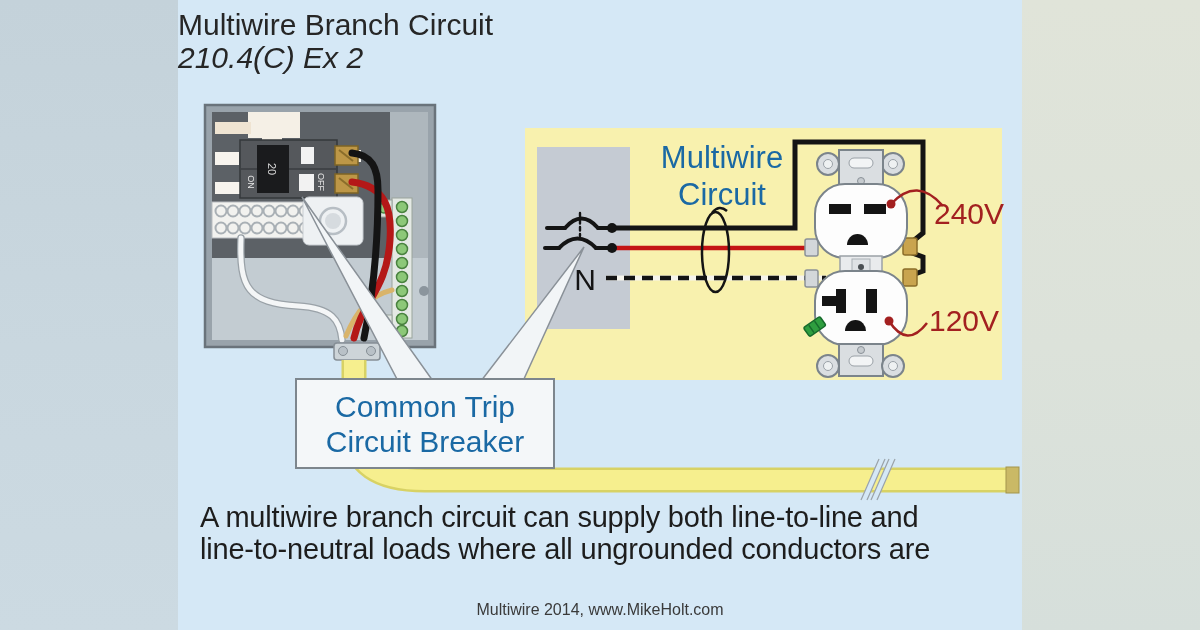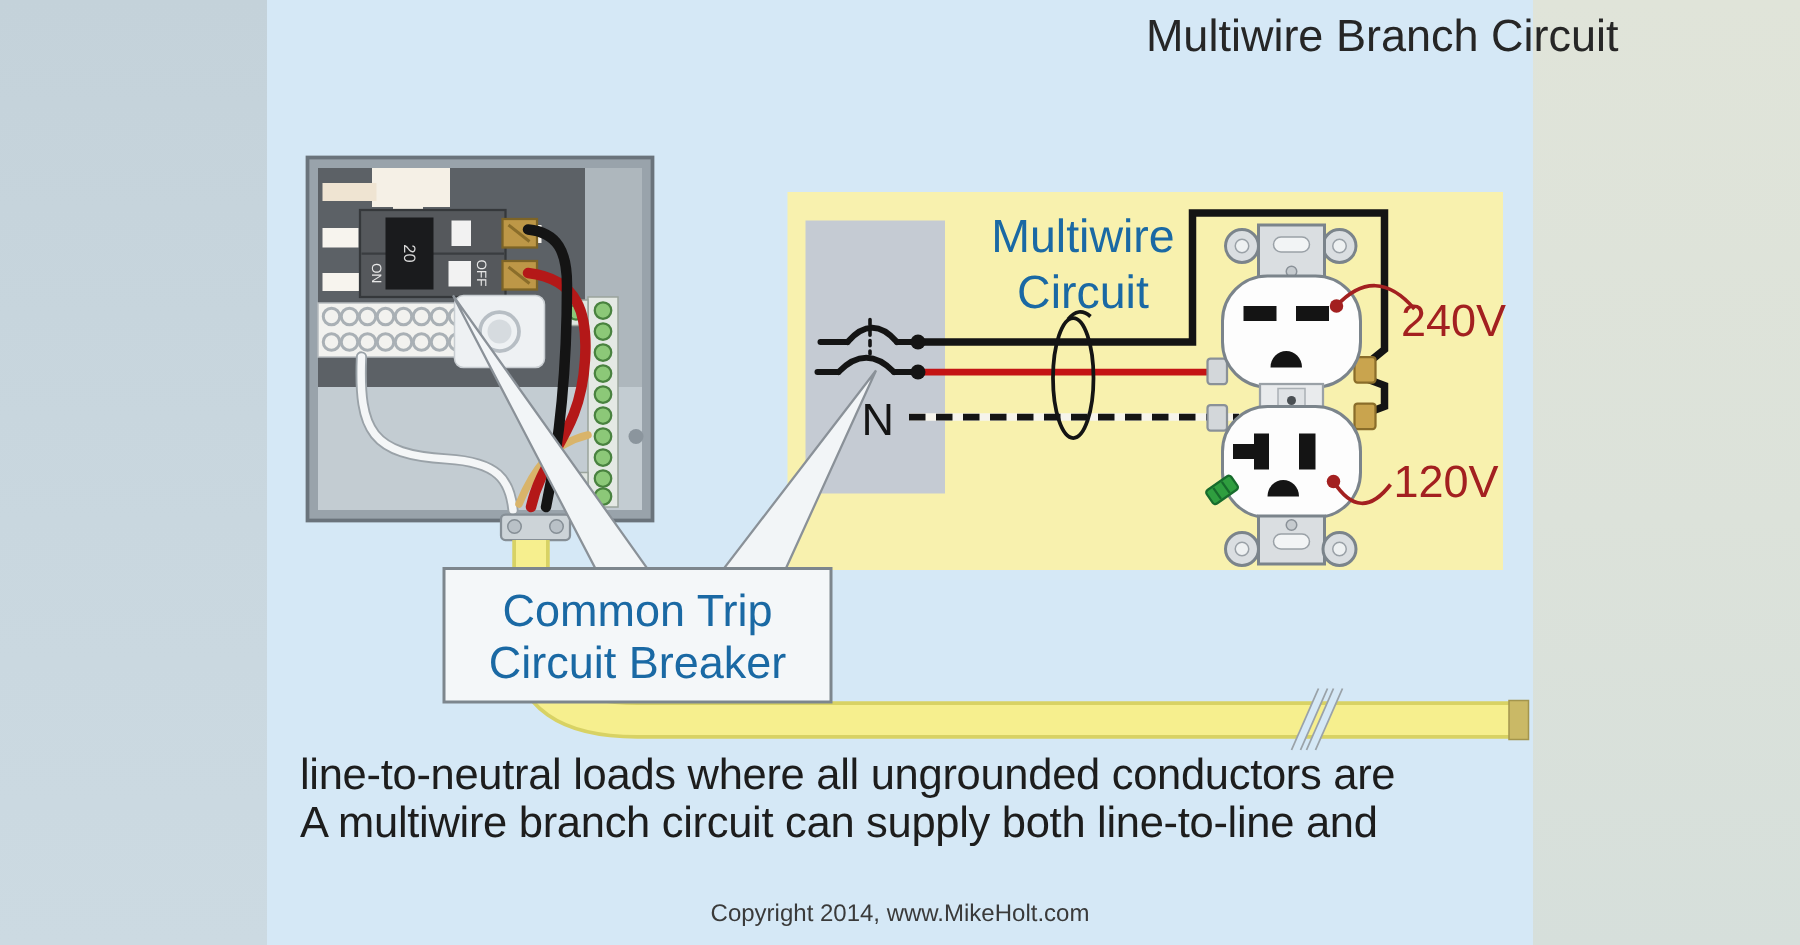--- a/index.html
+++ b/index.html
@@ -4,21 +4,21 @@
 <style>
   html,body{margin:0;padding:0;background:#e8eef2;}
   .canvas{
     position:relative;width:1200px;height:630px;overflow:hidden;
     background:#d5e8f6;
     font-family:"Liberation Sans", sans-serif;
   }
   .band{position:absolute;top:0;height:630px;width:178px;}
   .band-left{left:0;background:linear-gradient(180deg,#c4d2da 0%,#c9d7df 55%,#ccdae2 100%);}
   .band-right{left:1022px;background:linear-gradient(180deg,#e0e4d9 0%,#dce2da 55%,#d6dfdb 100%);}
-  .title{position:absolute;left:178px;top:8px;width:901px;text-align:right;
+  .title{position:absolute;left:178px;top:8px;width:901px;text-align:left;
          color:#262626;font-size:30px;line-height:33px;}
   .title .ital{font-style:italic;}
   .caption{position:absolute;left:200px;top:502px;width:860px;
            color:#1d1d1d;font-size:29px;line-height:31.5px;letter-spacing:-0.2px;}
   .copyright{position:absolute;left:178px;top:601px;width:844px;text-align:center;
              color:#3a3a3a;font-size:16px;}
   svg{position:absolute;left:0;top:0;}
   svg text{font-family:"Liberation Sans", sans-serif;}
 </style>
 </head>
@@ -225,22 +225,23 @@
       <polygon points="302,197 398,381 433,381" fill="#f2f5f7" stroke="#8a9198" stroke-width="1.5"></polygon>
       <polygon points="584,247 481,381 523,381" fill="#f2f5f7" stroke="#8a9198" stroke-width="1.5"></polygon>
       <rect x="296" y="379" width="258" height="89" fill="#f4f7f9" stroke="#7d868d" stroke-width="2"></rect>
       <text x="425" y="417" text-anchor="middle" font-size="30" fill="#1a69a4">Common Trip</text>
       <text x="425" y="452" text-anchor="middle" font-size="30" fill="#1a69a4">Circuit Breaker</text>
     </g>
   </svg>
 
   <div class="title">
     <div>Multiwire Branch Circuit</div>
+    <div class="ital">210.4(C) Ex 2</div>
   </div>
 
   <div class="caption">
+    <div>A multiwire branch circuit can supply both line-to-line and</div>
     <div>line-to-neutral loads where all ungrounded conductors are</div>
-    <div>A multiwire branch circuit can supply both line-to-line and</div>
   </div>
 
-  <div class="copyright">Copyright 2014, www.MikeHolt.com</div>
+  <div class="copyright">Multiwire 2014, www.MikeHolt.com</div>
 
 </div>
 
 </body></html>

